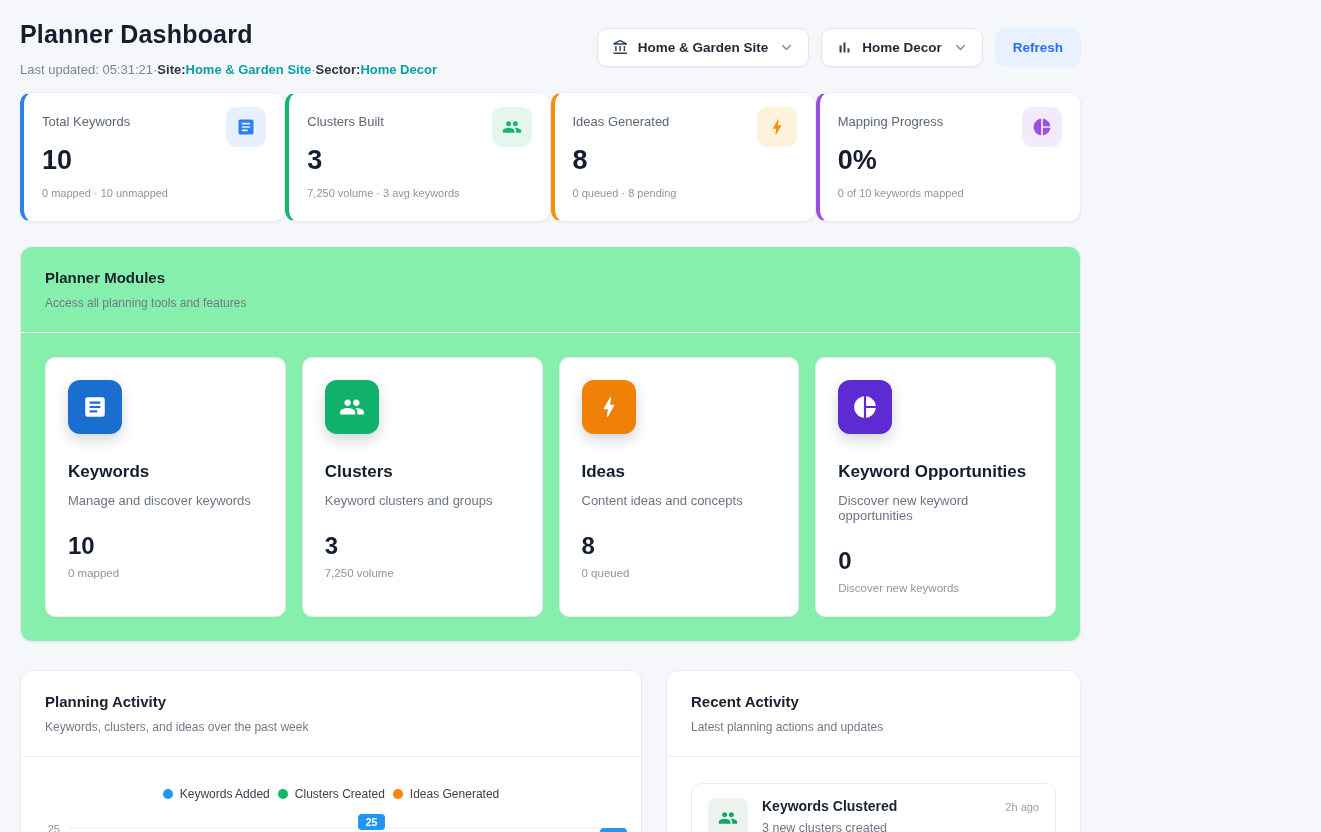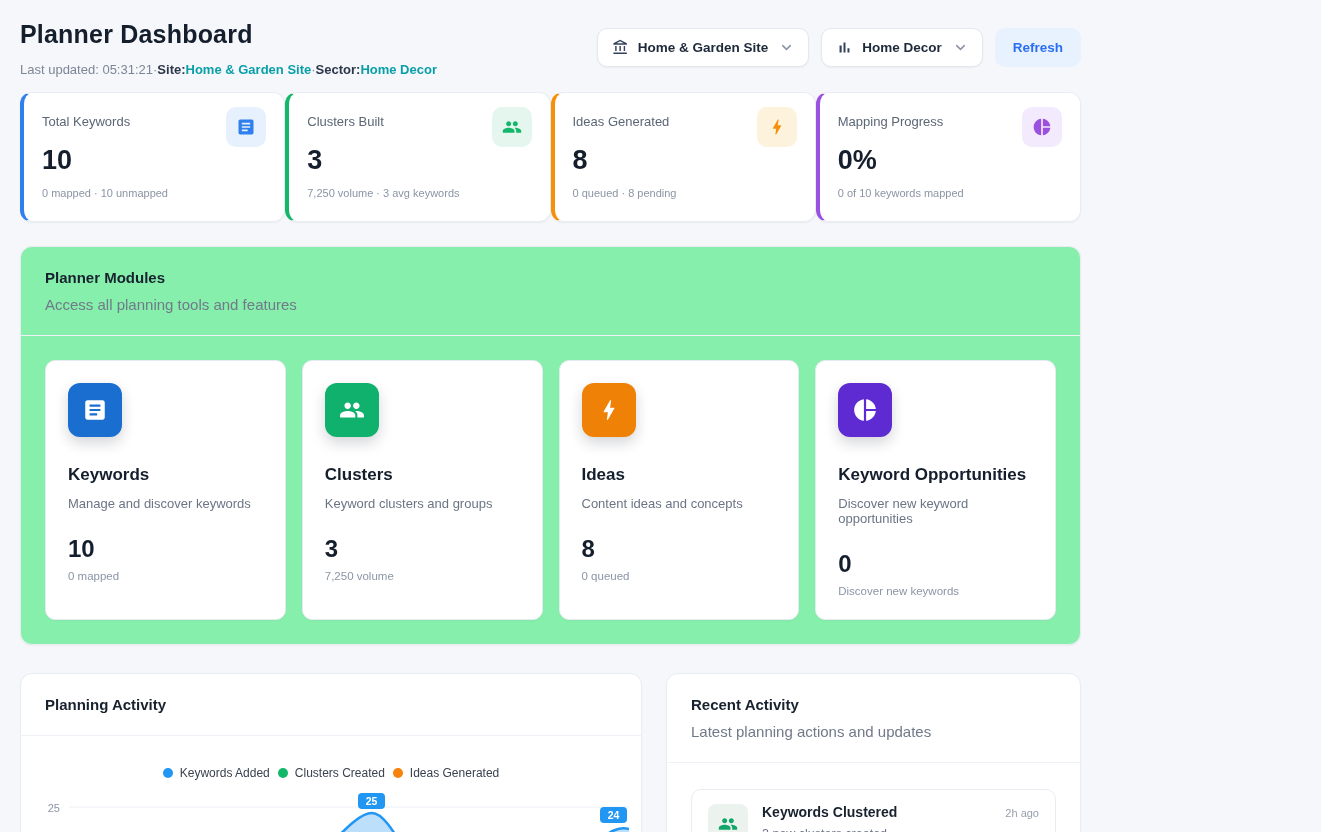--- a/index.html
+++ b/index.html
@@ -29,21 +29,21 @@
   .tile{width:40px;height:40px;border-radius:10px;display:flex;align-items:center;justify-content:center;flex:0 0 auto}
   .tile-blue{background:#e7f0fd;color:#2f80ed}.tile-green{background:#e4f6ee;color:#12b76a}
   .tile-orange{background:#fdf3dc;color:#f79009}.tile-purple{background:#f3eafd;color:#9b51e0}
   .stat-value{font-size:27px;font-weight:700;color:#141e2c;margin-top:-2px}
   .stat-detail{font-size:11px;color:#8b95a5;margin-top:11px}
 
   
   .panel{background:#86efac;border:1px solid #e9edf3;border-radius:12px;margin-top:24px;box-shadow:0 1px 2px rgba(16,24,40,.04)}
   .panel-head{padding:22px 24px;border-bottom:1px solid #eef1f5}
   .panel-title{font-size:15px;font-weight:700;color:#18222f}
-  .panel-sub{font-size:15px;color:#707a89;margin-top:10px}
+  .panel-sub{font-size:12px;color:#707a89;margin-top:10px}
 
   
   .modules-grid{display:grid;grid-template-columns:repeat(4,1fr);gap:16px;padding:24px}
   .module-card{background:#fff;border:1px solid #e6eaf1;border-radius:10px;padding:22px;cursor:pointer;box-shadow:0 1px 2px rgba(16,24,40,.03)}
   .module-tile{width:54px;height:54px;border-radius:12px;display:flex;align-items:center;justify-content:center;color:#fff;box-shadow:0 6px 14px rgba(20,30,50,.18)}
   .mtile-blue{background:#1a6ed0}.mtile-green{background:#10b06d}.mtile-orange{background:#ef8106}.mtile-purple{background:#5e2bd3}
   .module-title{font-size:17px;font-weight:700;margin-top:28px;color:#141e2c}
   .module-desc{font-size:13px;color:#6b7585;margin-top:11px}
   .module-value{font-size:24px;font-weight:700;margin-top:24px;color:#141e2c}
   .module-detail{font-size:11.5px;color:#8b95a5;margin-top:7px}
@@ -227,20 +227,21 @@
       </div>
 
     </div>
   </div>
 
   <div class="bottom-grid">
 
     <div class="bottom-card">
       <div class="panel-head">
         <div class="panel-title">Planning Activity</div>
+        <div class="panel-sub">Keywords, clusters, and ideas over the past week</div>
       </div>
       <div class="legend">
         <span class="legend-item">
           <span class="dot" style="background: rgb(33, 150, 243);"></span>
           <span>Keywords Added</span>
         </span>
         <span class="legend-item">
           <span class="dot" style="background: rgb(18, 183, 106);"></span>
           <span>Clusters Created</span>
         </span>

